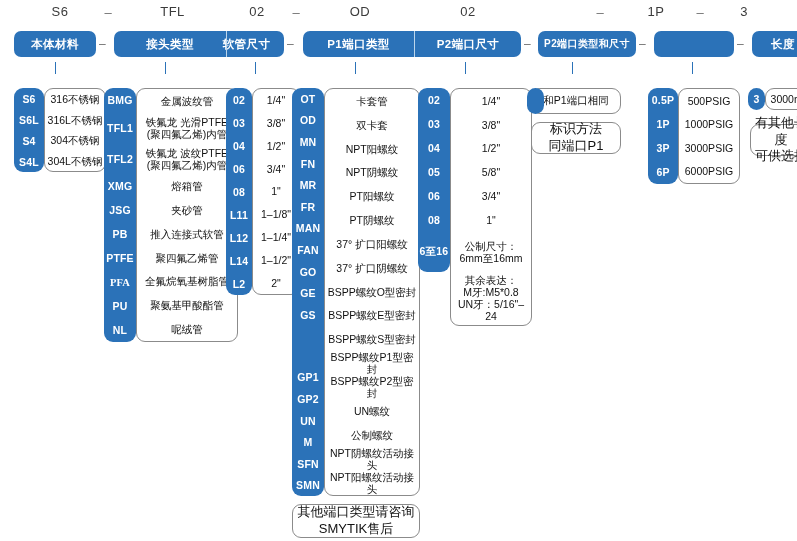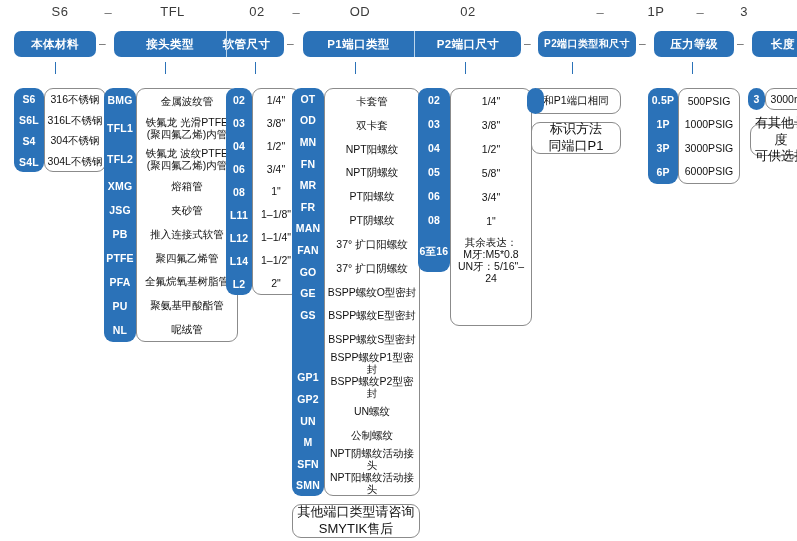--- a/index.html
+++ b/index.html
@@ -136,21 +136,20 @@
     <div class="hcell" style="left:303px;width:111px;">P1端口类型</div>
     <div class="hdivider" style="left:414px;"></div>
     <div class="hcell" style="left:415px;width:106px;">P2端口尺寸</div>
     <div class="hdash" style="left:524px;">–</div>
 
     <div class="hbar" style="left:538px;width:98px;"></div>
     <div class="hcell" style="left:538px;width:98px;font-size:10px;">P2端口类型和尺寸</div>
     <div class="hdash" style="left:639px;">–</div>
 
     <div class="hbar" style="left:654px;width:80px;"></div>
-    <div class="hcell" style="left:654px;width:80px;">压力等级</div>
     <div class="hdash" style="left:737px;">–</div>
 
     <div class="hbar" style="left:752px;width:62px;"></div>
     <div class="hcell" style="left:752px;width:62px;">长度</div>
   </div>
 
   <div class="tick" style="left:55px;top:62px;"></div>
   <div class="tick" style="left:165px;top:62px;"></div>
   <div class="tick" style="left:255px;top:62px;"></div>
   <div class="tick" style="left:355px;top:62px;"></div>
@@ -178,21 +177,21 @@
   <div class="col" style="left:104px;top:88px;">
     <div class="grp">
       <div class="codestrip" id="cs-conn" style="width: 32px; height: 254px;">
           <div class="ci" style="height: 24px;">BMG</div>
           <div class="ci" style="height: 31px;">TFL1</div>
           <div class="ci" style="height: 31px;">TFL2</div>
           <div class="ci" style="height: 24px;">XMG</div>
           <div class="ci" style="height: 24px;">JSG</div>
           <div class="ci" style="height: 24px;">PB</div>
           <div class="ci" style="height: 24px;">PTFE</div>
-          <div class="ci" style="height: 24px;">PFA</div>
+          <div class="ci" style="height: 24px; font-family: Liberation Serif, serif;">PFA</div>
           <div class="ci" style="height: 24px;">PU</div>
           <div class="ci" style="height: 24px;">NL</div>
         </div>
       <div class="descbox" id="db-conn" style="left: 32px; width: 102px; height: 254px;">
           <div class="di" style="height: 24px;">金属波纹管</div>
           <div class="di" style="height: 31px;">铁氟龙 光滑PTFE
 (聚四氟乙烯)内管</div>
           <div class="di" style="height: 31px;">铁氟龙 波纹PTFE
 (聚四氟乙烯)内管</div>
           <div class="di" style="height: 24px;">熔箱管</div>
@@ -289,20 +288,22 @@
           <div class="ci" style="height: 24px;">08</div>
           <div class="ci" style="height: 40px;">6至16</div>
         </div>
       <div class="descbox" id="db-p2" style="left: 32px; width: 82px; height: 238px;">
           <div class="di" style="height: 24px;">1/4"</div>
           <div class="di" style="height: 24px;">3/8"</div>
           <div class="di" style="height: 24px;">1/2"</div>
           <div class="di" style="height: 24px;">5/8"</div>
           <div class="di" style="height: 24px;">3/4"</div>
           <div class="di" style="height: 24px;">1"</div>
+          <div class="di" style="height: 40px;">公制尺寸：
+6mm至16mm</div>
           <div class="di" style="height: 54px;">其余表达：
 M牙:M5*0.8
 UN牙：5/16"–24</div>
         </div>
     </div>
   </div>
 
   <div class="col" style="left:527px;top:88px;">
     <div class="pill" style="left:0;top:0;width:17px;height:26px;"></div>
     <div class="note" style="left:4px;top:0;width:90px;height:26px;font-size:10.5px;">和P1端口相同</div>

